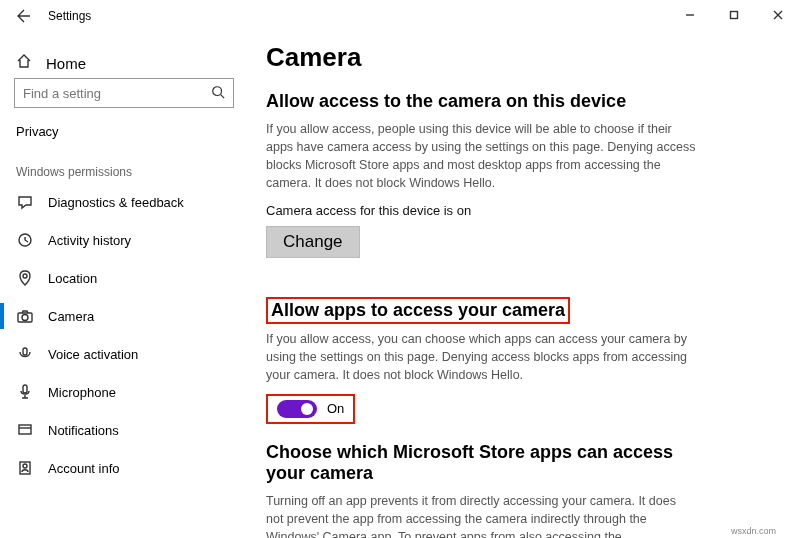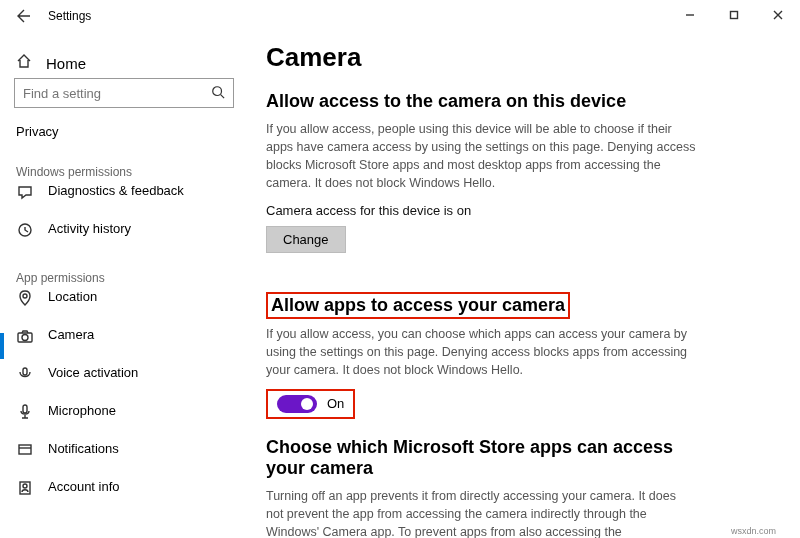--- a/index.html
+++ b/index.html
@@ -15,31 +15,31 @@
   .layout { display:flex; height: calc(100% - 32px); }
 
   
   .sidebar { width: 248px; padding: 4px 0; height:100%; overflow:hidden; }
   .home-row { display:flex; align-items:flex-end; height: 36px; padding-left: 16px; gap:12px; font-size:15px; }
   .home-row .icon { width:18px; }
   .searchbox { margin: 6px 14px 8px 14px; height: 30px; border:1px solid #999; display:flex; align-items:center; padding: 0 8px; justify-content:space-between; }
   .searchbox input { border:none; outline:none; font-size:13px; flex:1; background:transparent; }
   .section-current { padding: 8px 16px 14px; font-weight:400; font-size:13px; }
   .group-label { color:#666; font-size:12px; padding: 12px 16px 4px; }
-  .nav-item { display:flex; align-items:flex-start; height: 38px; padding-left:16px; gap:14px; font-size:13px; position:relative; }
+  .nav-item { display:flex; align-items:center; height: 38px; padding-left:16px; gap:14px; font-size:13px; position:relative; }
   .nav-item .icon { width:18px; height:18px; display:flex; align-items:center; justify-content:center; }
   .nav-item.active::before { content:""; position:absolute; left:0; top:6px; bottom:6px; width:4px; background:#0078d4; }
 
   
   .main { flex:1; padding: 10px 22px 0 18px; overflow:auto; }
   .main h1 { font-weight:600; font-size:26px; margin-bottom:18px; }
   .main h2 { font-weight:600; font-size:18px; margin: 6px 0 8px; }
   .main p { color:#555; font-size:12.5px; line-height:1.45; margin-bottom:10px; max-width:430px; }
   .status-line { font-size:13px; color:#111; margin: 10px 0 8px; }
-  .btn { background:#ccc; border:1px solid #bbb; padding:5px 16px; font-size:13px; display:inline-block; }
+  .btn { background:#ccc; border:1px solid #bbb; padding:5px 16px; font-size:17px; display:inline-block; }
 
   .redbox { border:2px solid #e01c00; display:inline-block; padding:1px 3px; }
   .red-sec { margin-top:39px; }
 
   .toggle-wrap { display:inline-flex; align-items:center; gap:10px; padding:3px 6px; }
   .toggle { width:40px; height:18px; border-radius:10px; background:#6b16c7; position:relative; }
   .toggle .knob { width:12px; height:12px; background:#fff; border-radius:50%; position:absolute; right:4px; top:3px; }
   .toggle-label { font-size:13px; }
 
   .link { color:#0066cc; text-decoration:underline; }
@@ -107,21 +107,20 @@
     <div class="nav-item">
       <span class="icon">
           <svg width="16" height="16" viewBox="0 0 16 16">
             <circle cx="8" cy="8" r="6"></circle>
             <path d="M8 5 V8 L11 10"></path>
           </svg>
         </span>
       <span>Activity history</span>
     </div>
 
-    <div class="group-label">App permissions</div>
 
     <div class="nav-item">
       <span class="icon">
           <svg width="16" height="16" viewBox="0 0 16 16">
             <path d="M8 1 C11 1 13 3 13 6 C13 10 8 15 8 15 C8 15 3 10 3 6 C3 3 5 1 8 1 Z"></path>
             <circle cx="8" cy="6" r="2"></circle>
           </svg>
         </span>
       <span>Location</span>
     </div>

